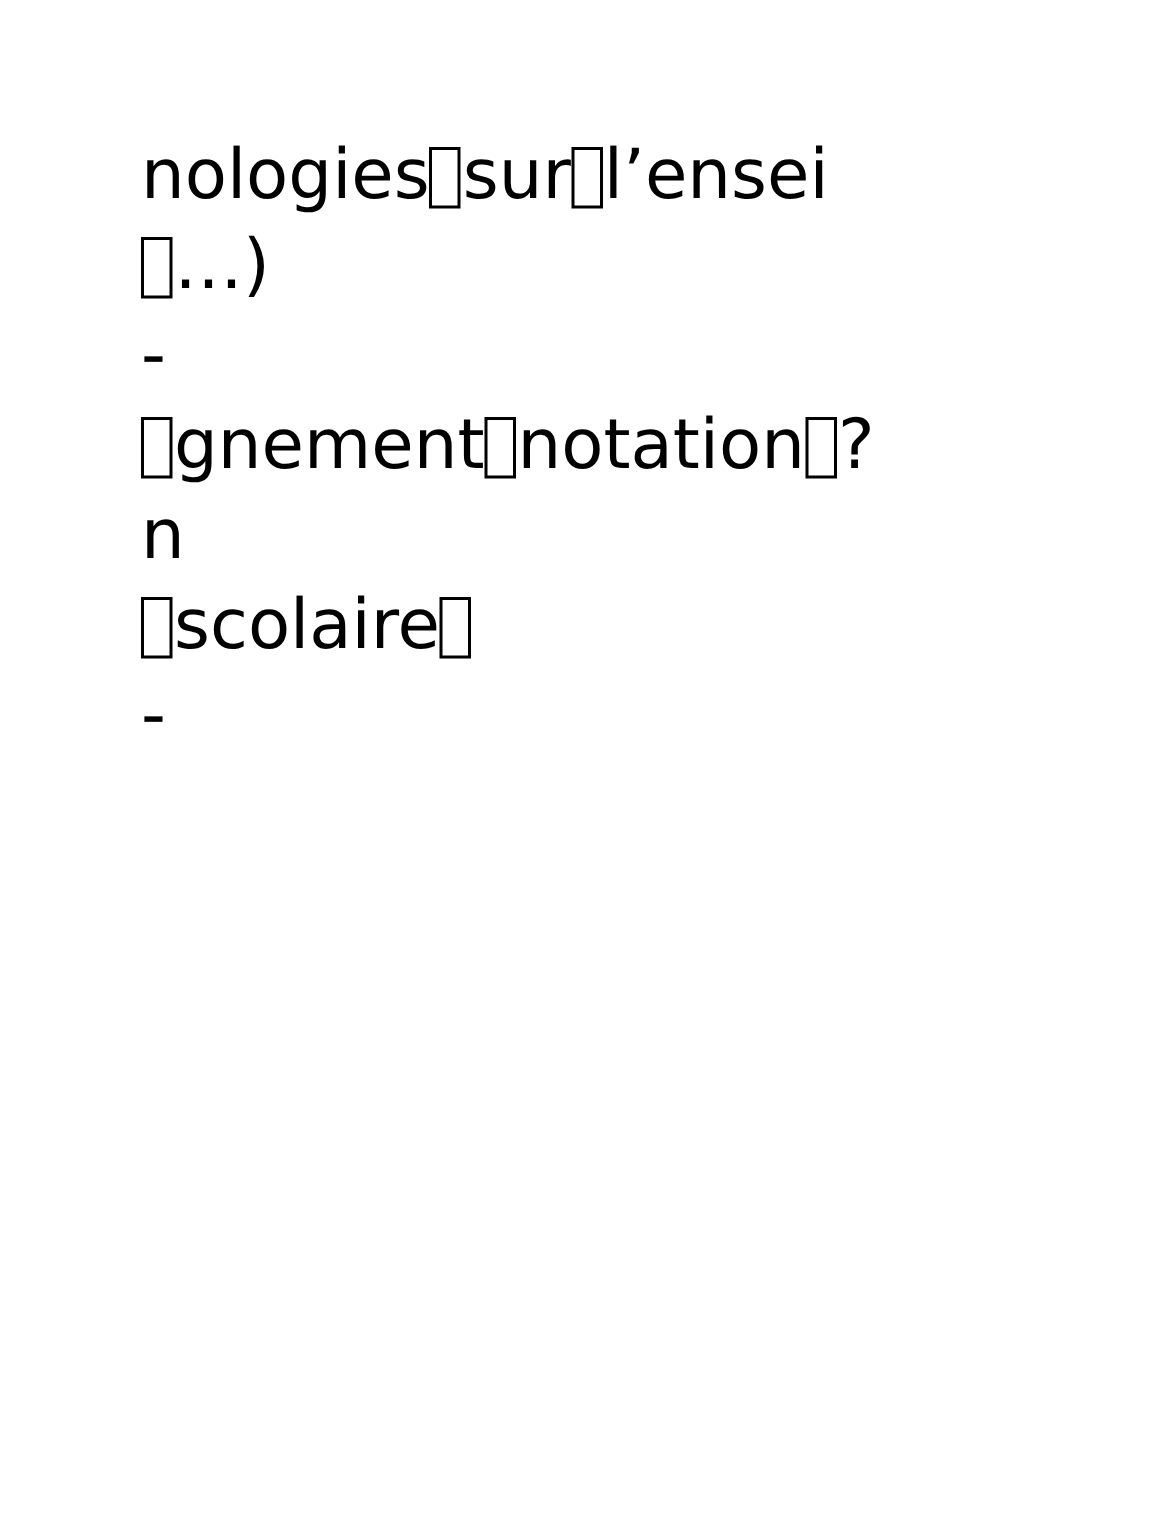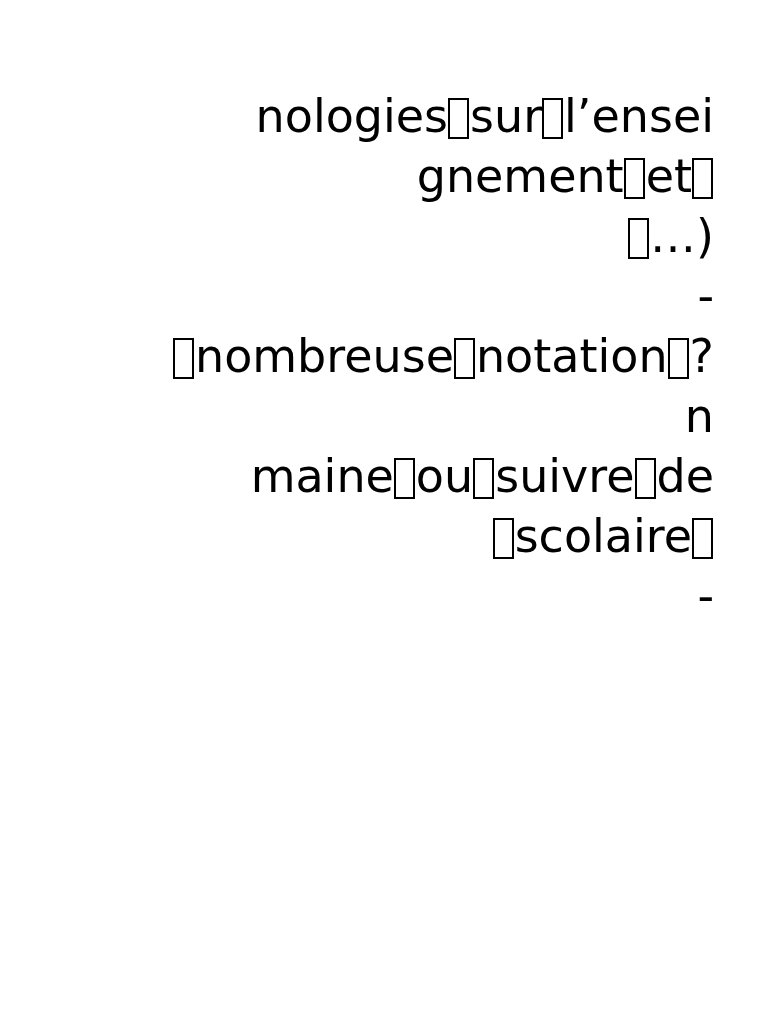--- a/index.html
+++ b/index.html
@@ -33,42 +33,40 @@
 
   .text-line {
     font-family: "DejaVu Sans", sans-serif;
     font-size: 46px;
     line-height: 60px;
     height: 60px;
     color: #000000;
     font-weight: 400;
     letter-spacing: 0px;
     white-space: pre;
-    text-align: right;
+    text-align: left;
   }
 
   
   .tofu {
     display: inline-block;
     width: 21px;
     height: 41px;
     border: 2.5px solid #000000;
     box-sizing: border-box;
     vertical-align: -7px;
     margin: 0 1px 0 0;
   }
 </style>
 </head>
 <body>
 
 <div id="page">
   <div id="text-block">
       <div class="text-line"><span>nologies</span><span class="tofu"></span><span>sur</span><span class="tofu"></span><span>l’ensei</span></div>
-      <div class="text-line"><span>gnement</span><span class="tofu"></span><span>et</span><span class="tofu"></span></div>
       <div class="text-line"><span class="tofu"></span><span>…)</span></div>
       <div class="text-line"><span>-</span></div>
-      <div class="text-line"><span class="tofu"></span><span>nombreuse</span><span class="tofu"></span><span>notation</span><span class="tofu"></span><span>?</span></div>
+      <div class="text-line"><span class="tofu"></span><span>gnement</span><span class="tofu"></span><span>notation</span><span class="tofu"></span><span>?</span></div>
       <div class="text-line"><span>n</span></div>
-      <div class="text-line"><span>maine</span><span class="tofu"></span><span>ou</span><span class="tofu"></span><span>suivre</span><span class="tofu"></span><span>de</span></div>
       <div class="text-line"><span class="tofu"></span><span>scolaire</span><span class="tofu"></span></div>
       <div class="text-line"><span>-</span></div>
     </div>
 </div>
 
 </body></html>

